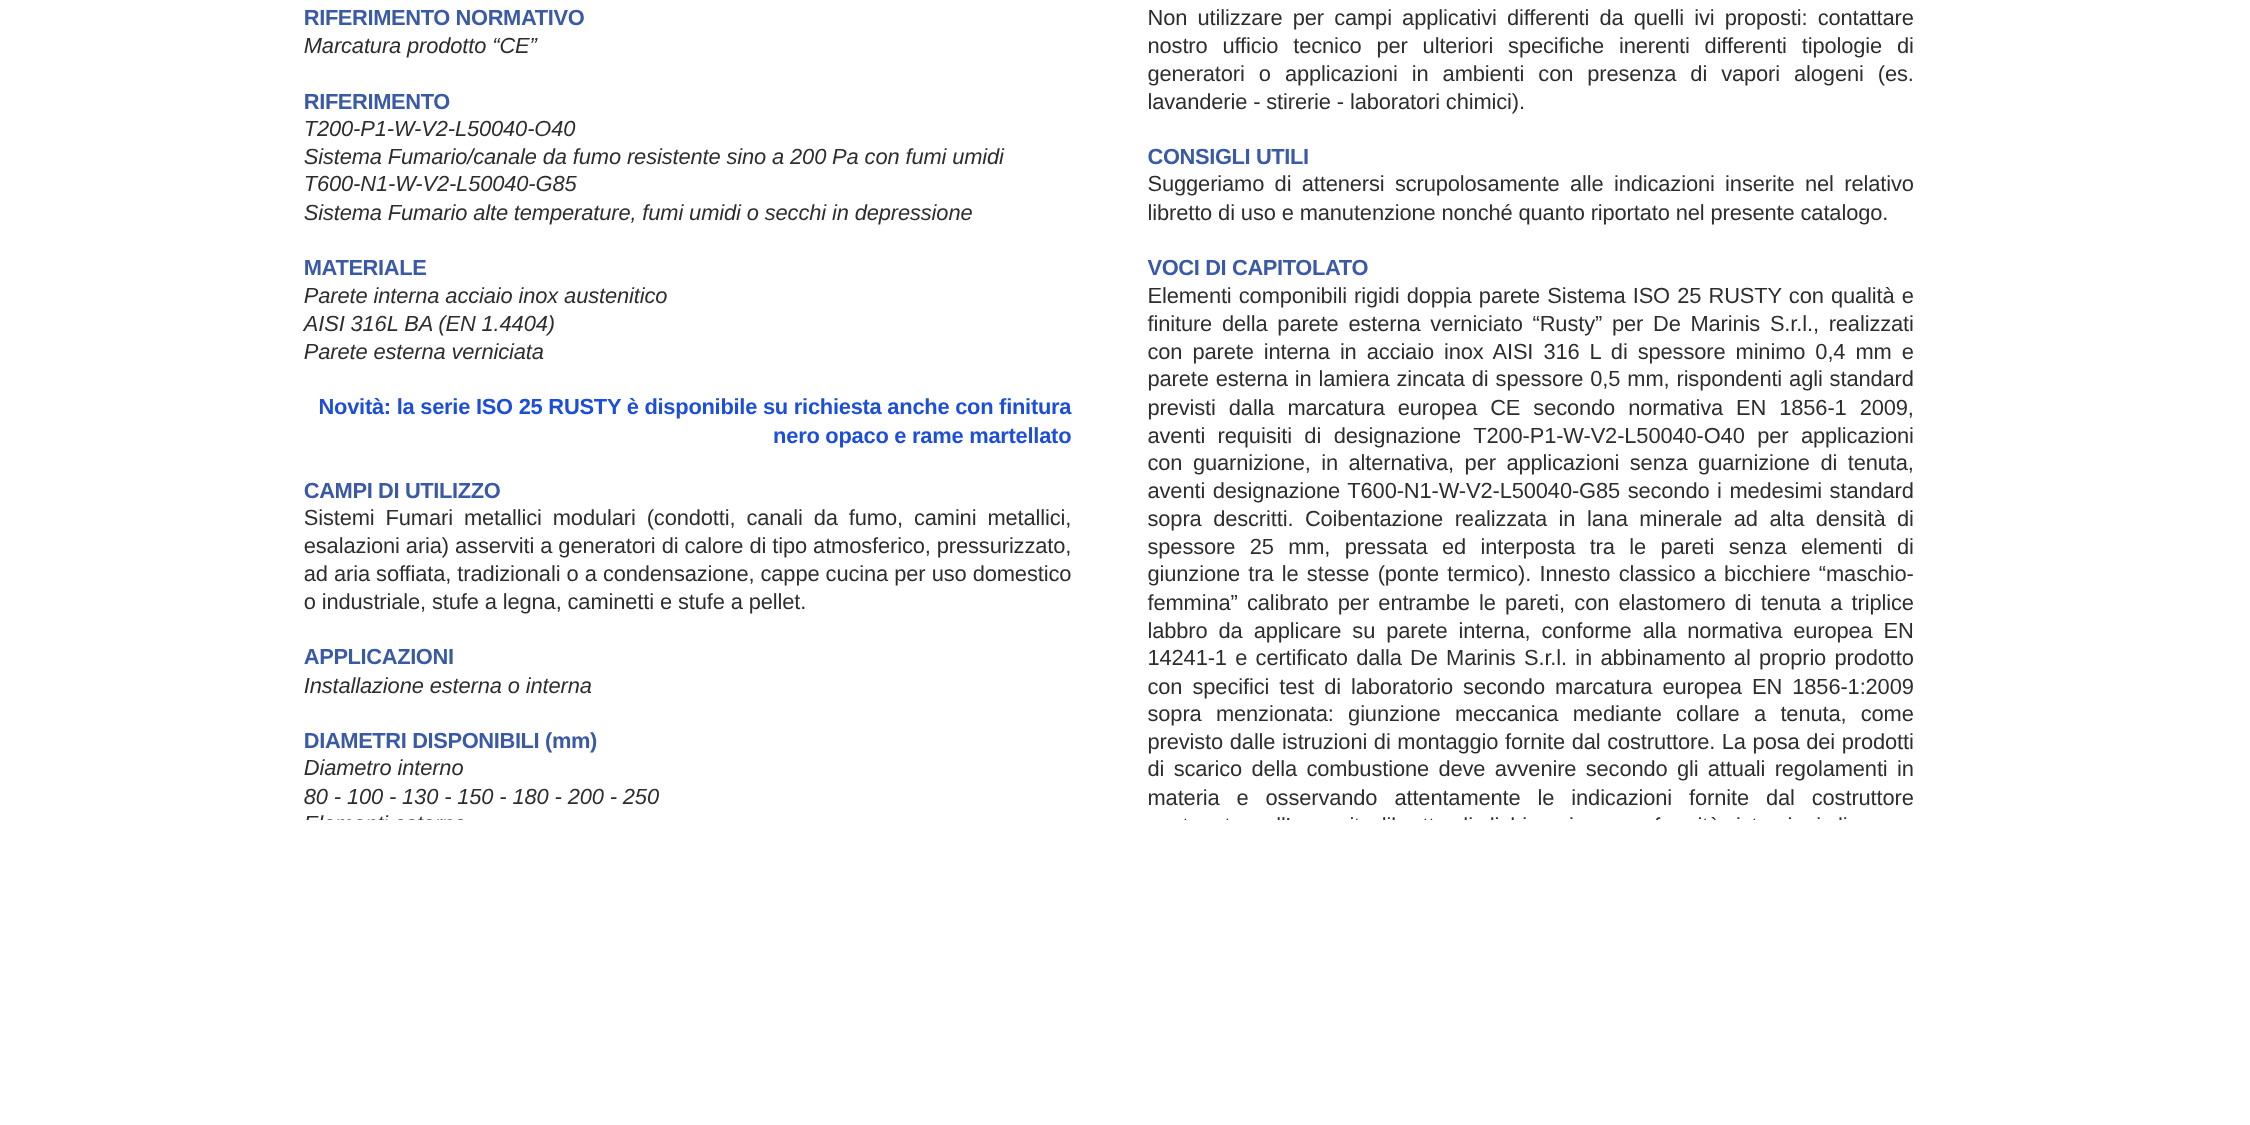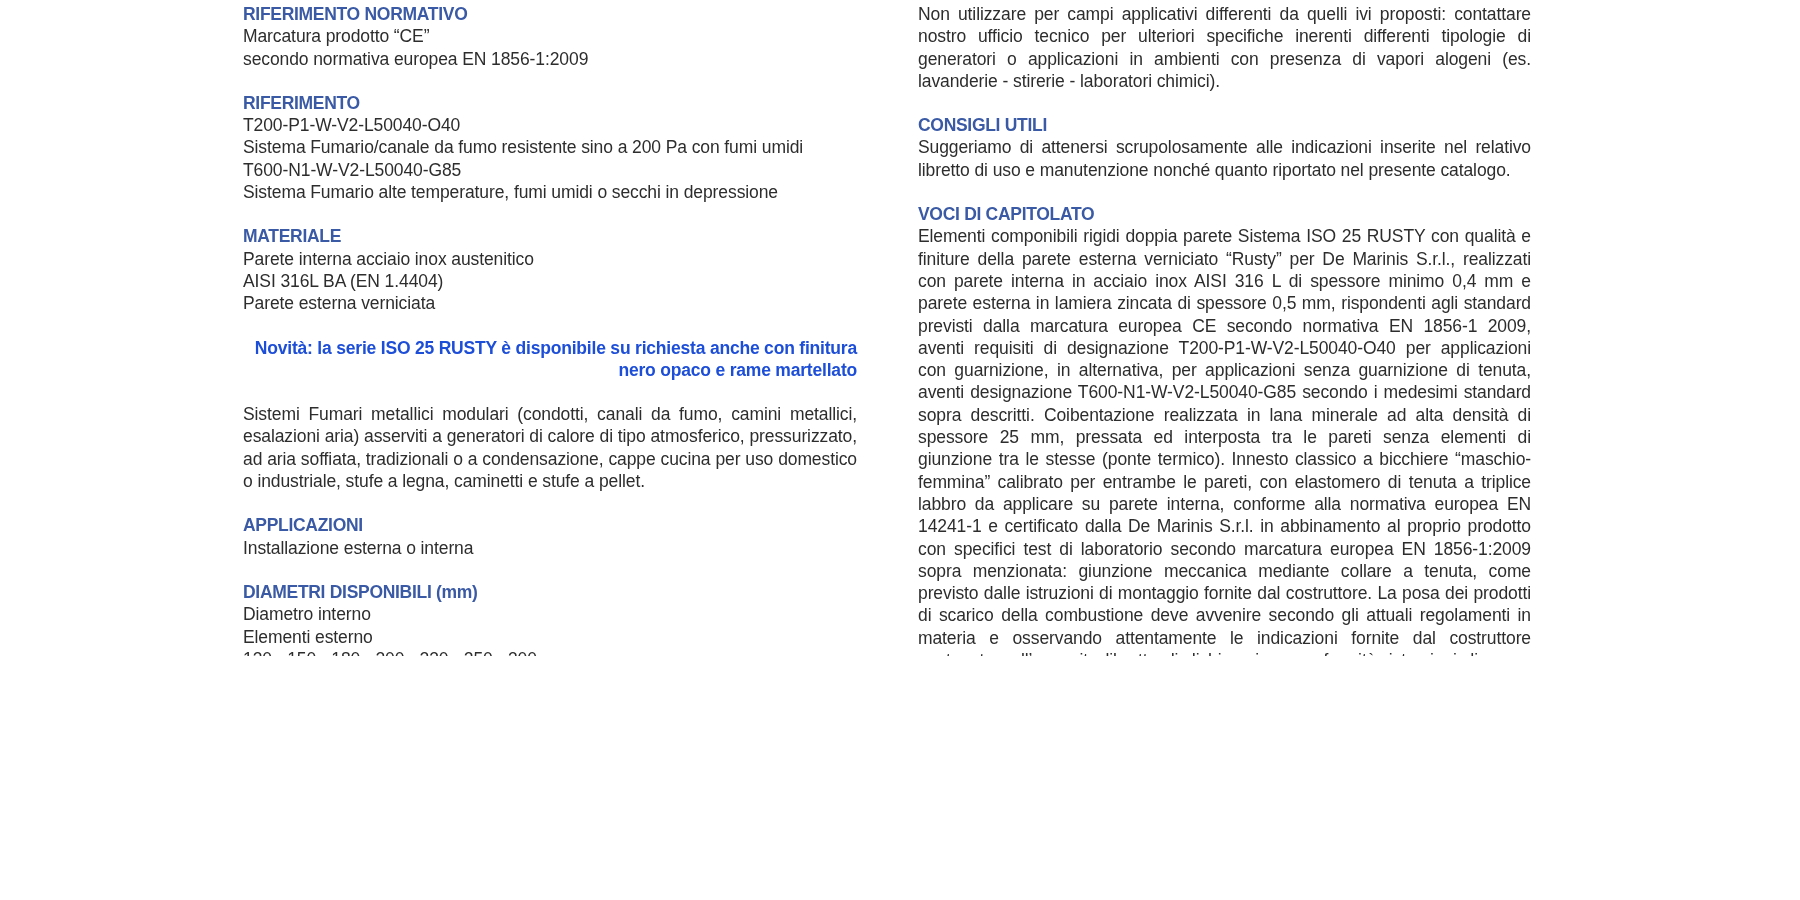--- a/index.html
+++ b/index.html
@@ -28,21 +28,21 @@
   section { margin: 0 0 22px 0; }
   h3 {
     margin: 0;
     padding: 0;
     font-size: 17.5px;
     line-height: 22.3px;
     font-weight: bold;
     color: #3a5aa5;
     letter-spacing: -0.3px;
   }
-  .line { white-space: nowrap; }
+  .line { white-space: nowrap; font-style: italic; }
   .para { text-align: justify; }
   .highlight-block {
     font-weight: bold;
     color: #1d4ed8;
     letter-spacing: -0.2px;
     text-align: right;
   }
   .page-bottom-shadow {
     position: absolute;
     left: 0;
@@ -56,21 +56,20 @@
 </head>
 <body>
 
 <div class="canvas">
 
   <div class="col col-left">
 
     <section>
       <h3>RIFERIMENTO NORMATIVO</h3>
       <div class="line">Marcatura prodotto “CE”</div>
-      <div class="line">secondo normativa europea EN 1856-1:2009</div>
     </section>
 
     <section>
       <h3>RIFERIMENTO</h3>
       <div class="line">T200-P1-W-V2-L50040-O40</div>
       <div class="line">Sistema Fumario/canale da fumo resistente sino a 200 Pa con fumi umidi</div>
       <div class="line">T600-N1-W-V2-L50040-G85</div>
       <div class="line">Sistema Fumario alte temperature, fumi umidi o secchi in depressione</div>
     </section>
 
@@ -79,31 +78,33 @@
       <div class="line">Parete interna acciaio inox austenitico</div>
       <div class="line">AISI 316L BA (EN 1.4404)</div>
       <div class="line">Parete esterna verniciata</div>
     </section>
 
     <section>
       <div class="highlight-block">Novità: la serie ISO 25 RUSTY è disponibile su richiesta anche con finitura nero opaco e rame martellato</div>
     </section>
 
     <section>
+      <h3>CAMPI DI UTILIZZO</h3>
       <div class="para">Sistemi Fumari metallici modulari (condotti, canali da fumo, camini metallici, esalazioni aria) asserviti a generatori di calore di tipo atmosferico, pressurizzato, ad aria soffiata, tradizionali o a condensazione, cappe cucina per uso domestico o industriale, stufe a legna, caminetti e stufe a pellet.</div>
     </section>
 
     <section>
       <h3>APPLICAZIONI</h3>
       <div class="line">Installazione esterna o interna</div>
     </section>
 
     <section>
       <h3>DIAMETRI DISPONIBILI (mm)</h3>
       <div class="line">Diametro interno</div>
+      <div class="line">80 - 100 - 130 - 150 - 180 - 200 - 250</div>
       <div class="line">Elementi esterno</div>
       <div class="line">130 - 150 - 180 - 200 - 230 - 250 - 300</div>
     </section>
 
     <section>
       <h3>GARANZIA PRODOTTO</h3>
       <div class="line">10 anni</div>
     </section>
 
   </div>

